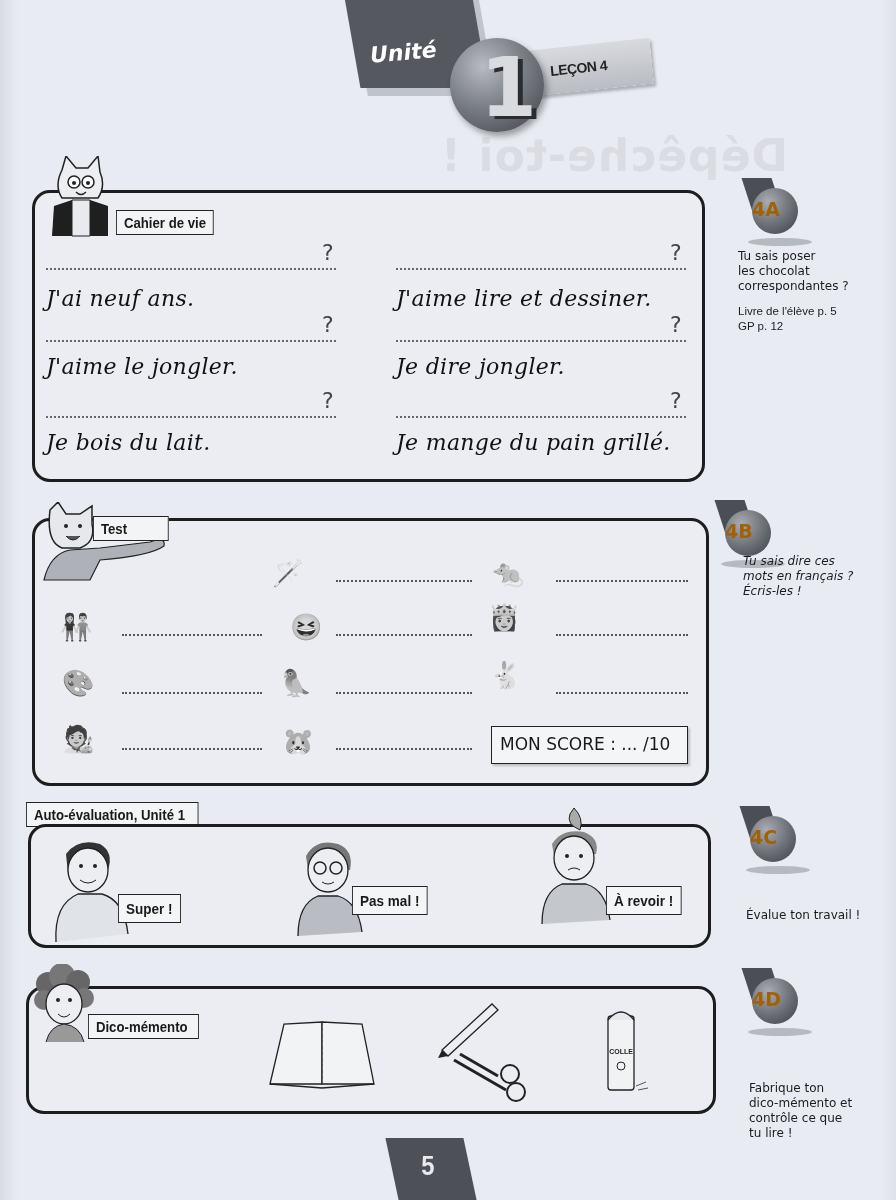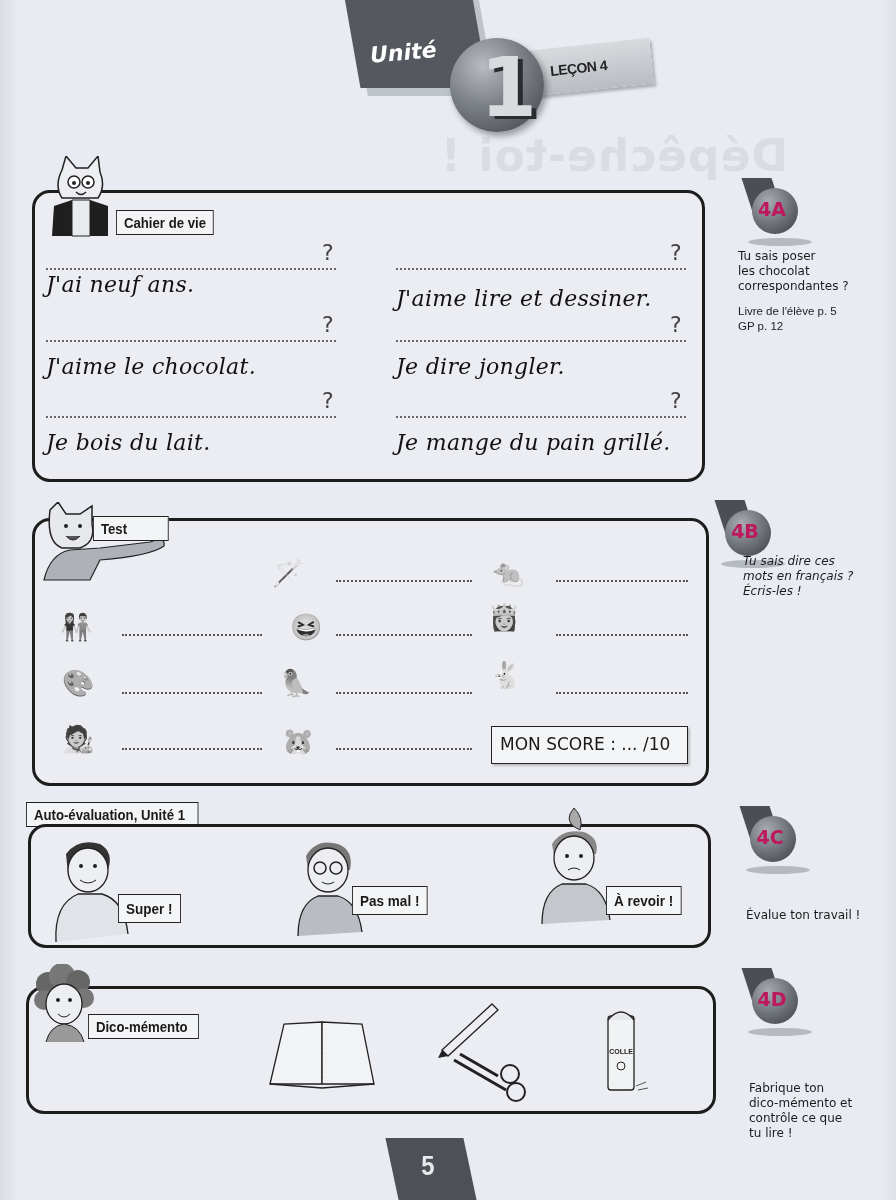--- a/index.html
+++ b/index.html
@@ -105,22 +105,22 @@
   }
   .goal-ball {
     position: absolute; left: 16px; top: 10px; width: 46px; height: 46px; border-radius: 50%;
     background: radial-gradient(circle at 35% 30%, #a9acb2 0%, #6e7279 50%, #3b3e43 100%);
   }
   .goal-shadow {
     position: absolute; left: 12px; top: 60px; width: 64px; height: 8px; border-radius: 50%;
     background: rgba(120,124,132,0.45);
   }
   .goal-id {
-    position: absolute; left: 16px; top: 20px; width: 40px; text-align: center;
-    color: #be185d; font-family: "DejaVu Sans", sans-serif; font-size: 19px; font-weight: bold;
+    position: absolute; left: 16px; top: 20px; width: 40px; 
+    color: #a16207; font-family: "DejaVu Sans", sans-serif; font-size: 19px; font-weight: bold;
   }
   .goal-text {
     position: absolute; font-family: "DejaVu Sans", sans-serif; font-size: 12px;
     line-height: 15px; color: #1c1c1c; width: 140px;
   }
   .goal-ref { font-family: "Liberation Sans", sans-serif; font-size: 11.5px; line-height: 15px; color: #222; }
 
   
   .page-tab {
     position: absolute; left: 392px; top: 1138px; width: 78px; height: 62px;
@@ -158,24 +158,24 @@
     <path d="M12 50 L30 44 L30 80 L10 80Z" fill="#1f1f1f"></path>
     <path d="M48 44 L66 50 L66 80 L48 80Z" fill="#1f1f1f"></path>
     <path d="M30 44 L48 44 L48 80 L30 80Z" fill="#e8eaee" stroke="#222"></path>
   </svg>
 </div>
 <div class="label-box" style="left:116px; top:210px;">Cahier de vie</div>
 
 <div class="qcol" style="left:46px; top:240px;">
   <div class="qline" style="top:12px;"></div>
   <div class="qmark" style="left:276px; top:0px;">?</div>
-  <div class="cursive" style="top:32px;">J'ai neuf ans.</div>
+  <div class="cursive" style="top:46px;">J'ai neuf ans.</div>
   <div class="qline" style="top:84px;"></div>
   <div class="qmark" style="left:276px; top:72px;">?</div>
-  <div class="cursive" style="top:114px;">J'aime le chocolat.</div>
+  <div class="cursive" style="top:114px;">J'aime le jongler.</div>
   <div class="qline" style="top:160px;"></div>
   <div class="qmark" style="left:276px; top:148px;">?</div>
   <div class="cursive" style="top:190px;">Je bois du lait.</div>
 </div>
 
 <div class="qcol" style="left:396px; top:240px;">
   <div class="qline" style="top:12px;"></div>
   <div class="qmark" style="left:274px; top:0px;">?</div>
   <div class="cursive" style="top:46px;">J'aime lire et dessiner.</div>
   <div class="qline" style="top:84px;"></div>

